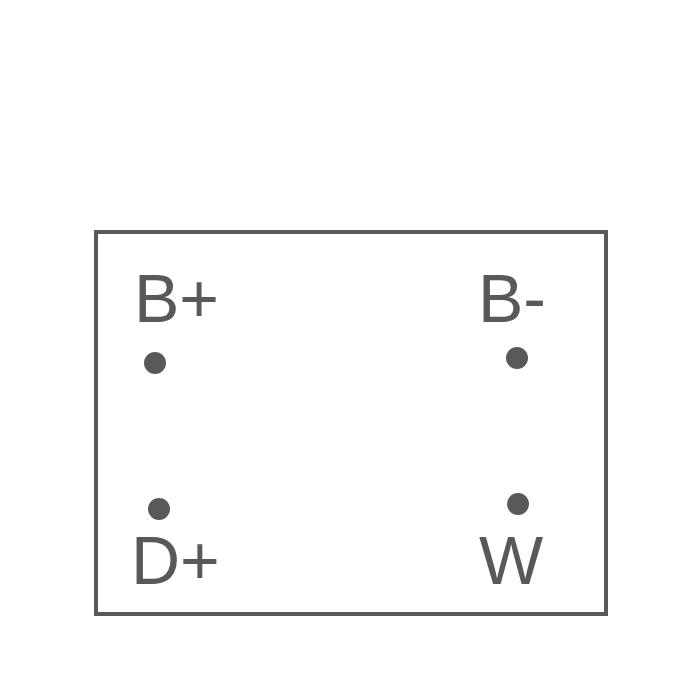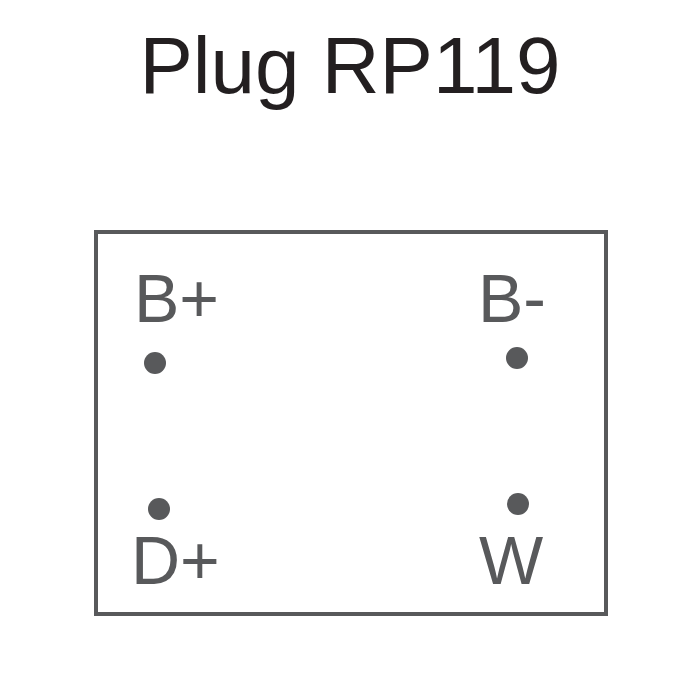--- a/index.html
+++ b/index.html
@@ -61,21 +61,20 @@
   .label-d-plus  { left: 33px;  top: 292px; }
   
   .dot-w         { left: 409px; top: 259px; }
   .label-w       { left: 381px; top: 292px; }
 </style>
 </head>
 <body>
 
 <div class="canvas">
 
-  <div class="diagram-title">Plug RP119</div>
 
   <div class="plug-box">
 
     <span class="pin-label label-b-plus">B+</span>
     <span class="pin-dot dot-b-plus"></span>
 
     <span class="pin-label label-b-minus">B-</span>
     <span class="pin-dot dot-b-minus"></span>
 
     <span class="pin-dot dot-d-plus"></span>

